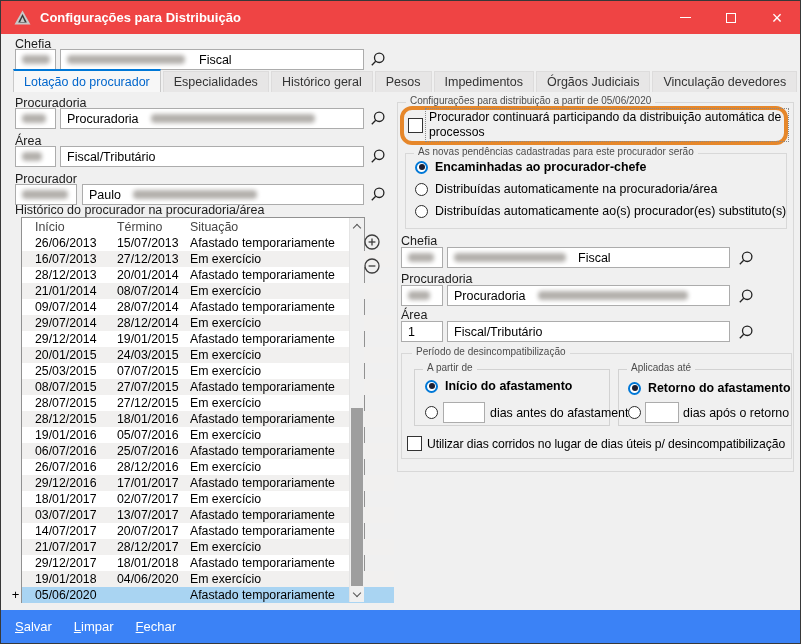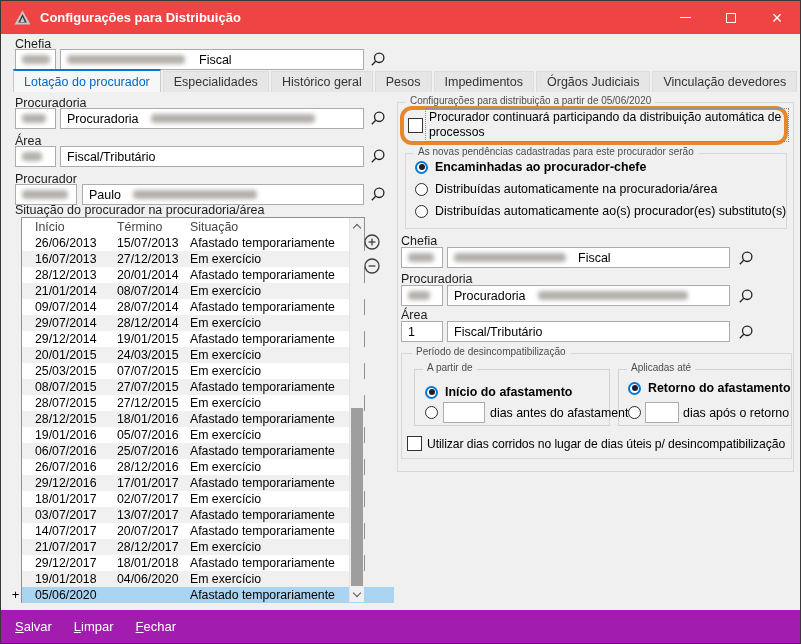--- a/index.html
+++ b/index.html
@@ -65,21 +65,21 @@
   .chev{width:6px;height:6px;border-left:1.5px solid #555;border-top:1.5px solid #555;box-sizing:border-box;}
   .chev.u{transform:rotate(45deg);margin-top:3px;}
   .chev.d{transform:rotate(225deg);margin-top:-3px;}
   .sthumb{position:absolute;left:1px;width:12px;top:190px;height:178px;background:#9E9E9E;}
   
   .midbtn{position:absolute;width:16px;height:16px;}
   
   .annot{position:absolute;border:4px solid #E6872A;border-radius:12px;box-sizing:border-box;}
   .pend-body{position:absolute;left:414px;top:159px;display:flex;flex-direction:column;gap:8px;}
   
-  .footer{position:absolute;left:0;right:0;bottom:0;height:33px;background:#a21caf;
+  .footer{position:absolute;left:0;right:0;bottom:0;height:33px;background:#3b82f6;
     display:flex;align-items:center;padding-left:14px;gap:22px;box-sizing:border-box;}
   .fbtn{color:#fff;font-size:13px;white-space:nowrap;cursor:default;}
   .fbtn .accel{text-decoration:underline;}
 </style>
 </head>
 <body>
 
 <svg width="0" height="0" style="position:absolute">
   <symbol id="icon-search" viewBox="0 0 17 17">
     <circle cx="9.2" cy="6.8" r="4.7" fill="none" stroke="#222" stroke-width="1.3"></circle>
@@ -189,21 +189,21 @@
     <span class="blur" style="width:46px;"></span>
   </div>
   <div class="field" style="left:81px;top:183px;width:282px;text-align:right;">
     <span>Paulo</span>
     <span class="blur" style="width:124px;margin-left:12px;"></span>
   </div>
   <svg class="mag" style="left:369px;top:185px;">
       <use href="#icon-search"></use>
     </svg>
 
-  <span class="lbl" style="left:14px;top:202px;">Situação do procurador na procuradoria/área</span>
+  <span class="lbl" style="left:14px;top:202px;">Histórico do procurador na procuradoria/área</span>
 
   <div class="grid">
     <div class="ghead">
       <span>Início</span>
       <span>Término</span>
       <span>Situação</span>
     </div>
     <div class="tbody">
 
         <div class="trow">
@@ -447,21 +447,21 @@
   </div>
   <svg class="mag" style="left:737px;top:323px;">
       <use href="#icon-search"></use>
     </svg>
 
   <div class="gbox" style="left:400px;top:352px;width:391px;height:106px;">
     <span class="legend" style="left:10px;">Período de desincompatibilização</span>
 
     <div class="gbox" style="left:12px;top:15px;width:196px;height:57px;border-color:#D2D2D2;">
       <span class="legend" style="background:#F0F0F0;">A partir de</span>
-      <label class="rrow" style="position:absolute;left:10px;top:15px;">
+      <label class="rrow" style="position:absolute;left:10px;top:9px;">
         <span class="radio on"></span>
         <span class="rlabel on">Início do afastamento</span>
       </label>
       <label class="rrow" style="position:absolute;left:10px;top:32px;gap:5px;">
         <span class="radio"></span>
         <input class="num-input" value="" style="">
         <span class="rlabel">dias antes do afastamento</span>
       </label>
     </div>
 

